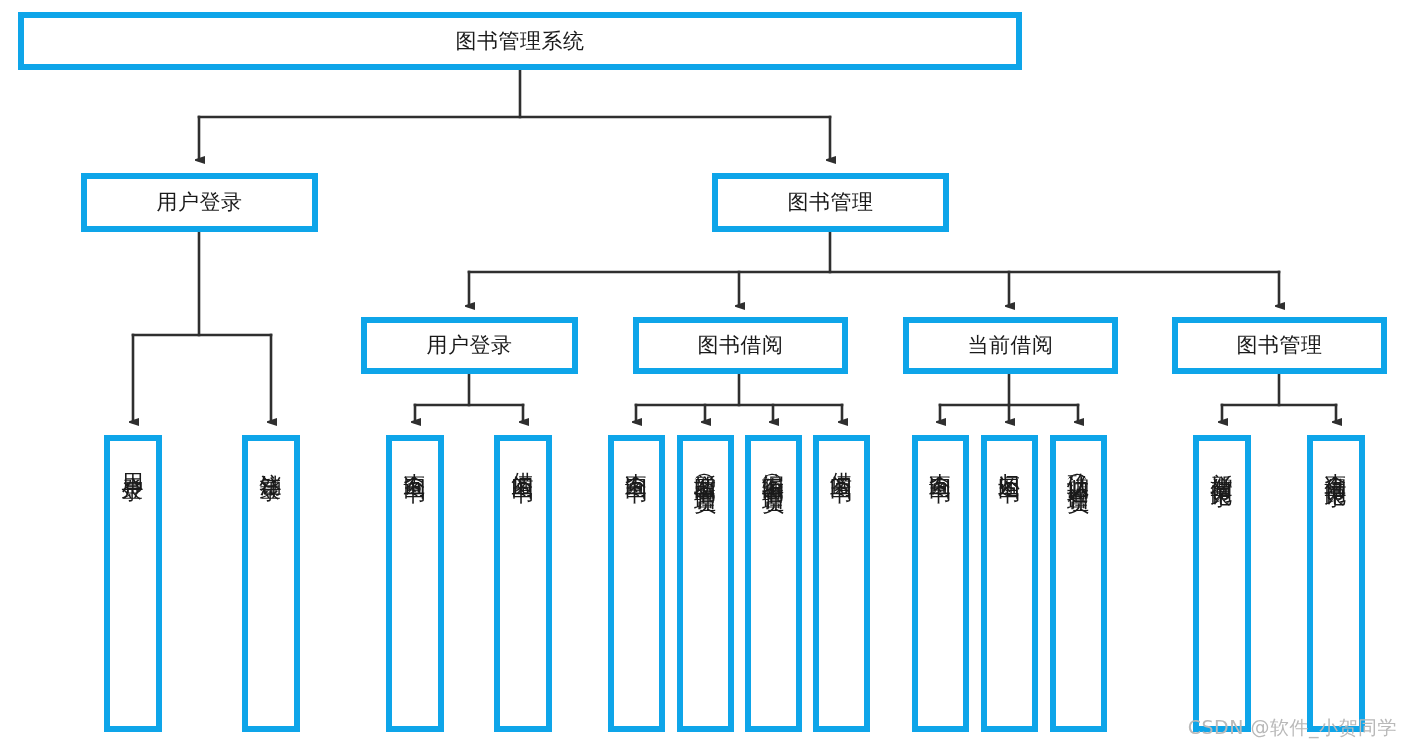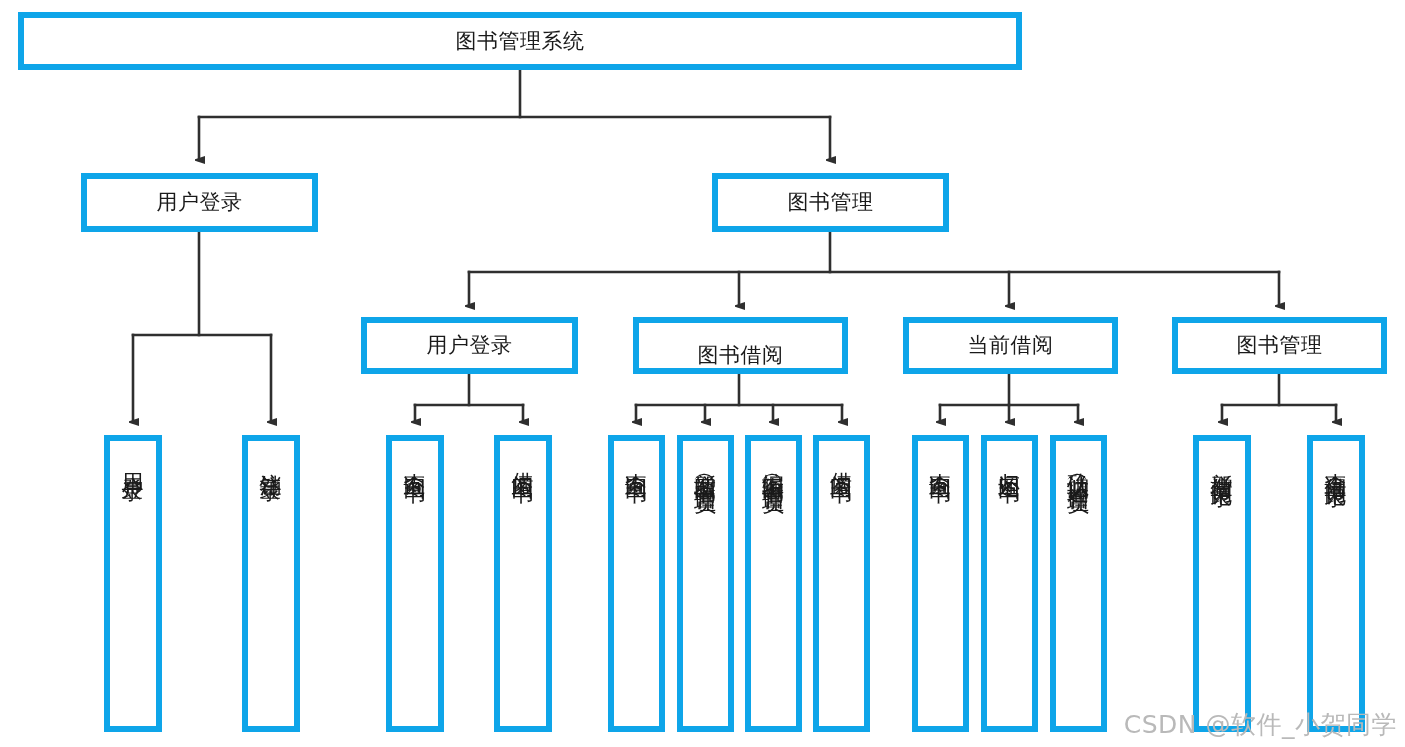--- a/index.html
+++ b/index.html
@@ -56,21 +56,21 @@
     text-orientation: upright;
     font-size: 22px;
     line-height: 1.05;
     letter-spacing: 3px;
     white-space: nowrap;
   }
   #watermark {
     position: absolute;
     right: 8px;
     bottom: 6px;
-    font-size: 25px;
+    font-size: 19px;
     color: #b9b9b9;
     letter-spacing: 0.5px;
     z-index: 5;
     white-space: nowrap;
     margin-left: 24px;
   }
 </style>
 </head>
 <body>
 
@@ -135,21 +135,21 @@
   </div>
 
   <div class="node horiz" style="left:712px; top:173px; width:237px; height:59px;">
     <span class="node-label">图书管理</span>
   </div>
 
   <div class="node horiz" style="left:361px; top:317px; width:217px; height:57px;">
     <span class="node-label">用户登录</span>
   </div>
 
-  <div class="node horiz" style="left:633px; top:317px; width:215px; height:57px;align-items:flex-end;">
+  <div class="node horiz" style="left:633px; top:317px; width:215px; height:57px;">
     <span class="node-label">图书借阅</span>
   </div>
 
   <div class="node horiz" style="left:903px; top:317px; width:215px; height:57px;justify-content:center;">
     <span class="node-label">当前借阅</span>
   </div>
 
   <div class="node horiz" style="left:1172px; top:317px; width:215px; height:57px;">
     <span class="node-label">图书管理</span>
   </div>

